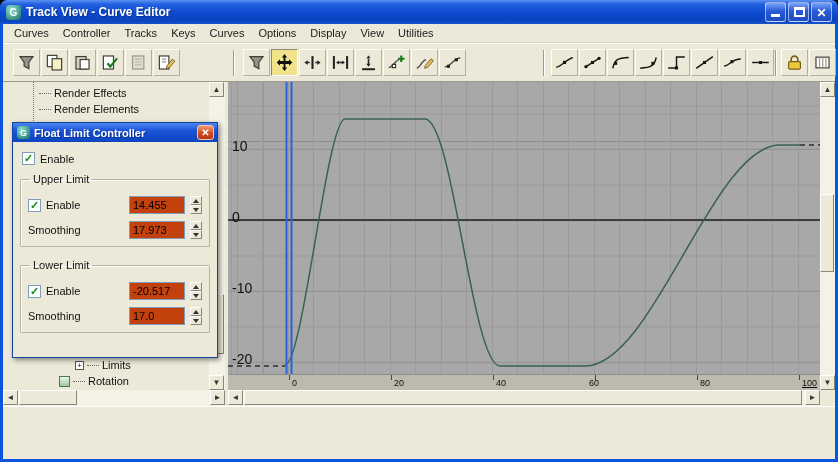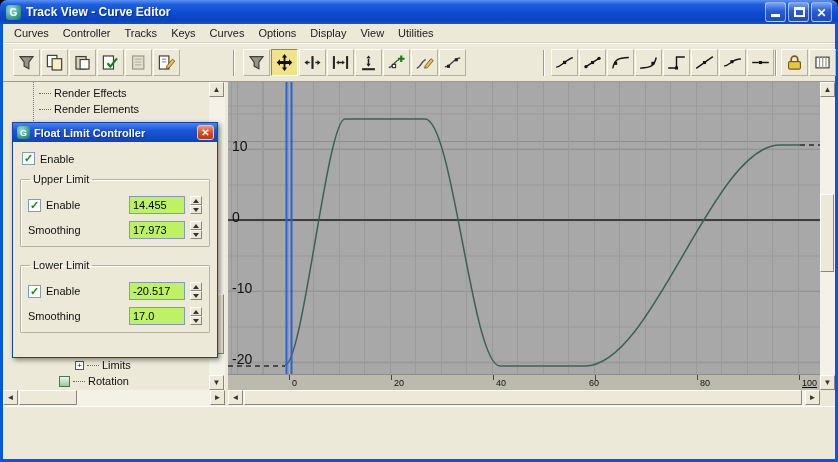--- a/index.html
+++ b/index.html
@@ -90,21 +90,21 @@
     background:linear-gradient(#f09a72,#d24a1e 55%,#b83a12);color:#fff;font-size:10px;font-weight:bold;text-align:center;line-height:14px}
   .dlg-body{position:absolute;left:0;top:19px;right:0;bottom:0;padding:8px 7px}
   .cb{width:13px;height:13px;background:#fff;border:1px solid #7f9db9;display:inline-flex;align-items:center;justify-content:center;
     font-size:11px;font-weight:bold;line-height:1;color:transparent;flex:none}
   .cb.checked{color:#1a8a1a}
   .cb-row{display:flex;align-items:center;gap:5px;font-size:11px;color:#111;margin:2px 0 8px 2px}
   fieldset{border:1px solid #b7b3a2;border-radius:1px;padding:4px 7px 7px 7px;margin-bottom:12px;position:relative;box-shadow:inset 1px 1px 0 #fff}
   legend{font-size:11px;color:#111;padding:0 3px;margin-left:2px}
   .frow{display:flex;align-items:center;gap:5px;font-size:11px;color:#111;margin-top:7px}
   .frow .lbl{flex:none}
-  .numfield{width:56px;height:18px;border:1px solid #7f9db9;background:#bef264;font-size:11px;padding:1px 3px;margin-left:auto}
+  .numfield{width:56px;height:18px;border:1px solid #7f9db9;background:#c2410c;font-size:11px;padding:1px 3px;margin-left:auto}
   .spinner{display:inline-flex;flex-direction:column;width:12px;height:18px;flex:none}
   .spinner i{flex:1;background:#ece9d8;border:1px solid;border-color:#fff #8a8778 #8a8778 #fff;position:relative}
   .spinner i::after{content:"";position:absolute;left:2px;border-left:3px solid transparent;border-right:3px solid transparent}
   .spinner .up::after{top:2px;border-bottom:4px solid #333}
   .spinner .dn::after{top:2px;border-top:4px solid #333}
   .icn{display:block}
 </style>
 </head>
 <body>
 

